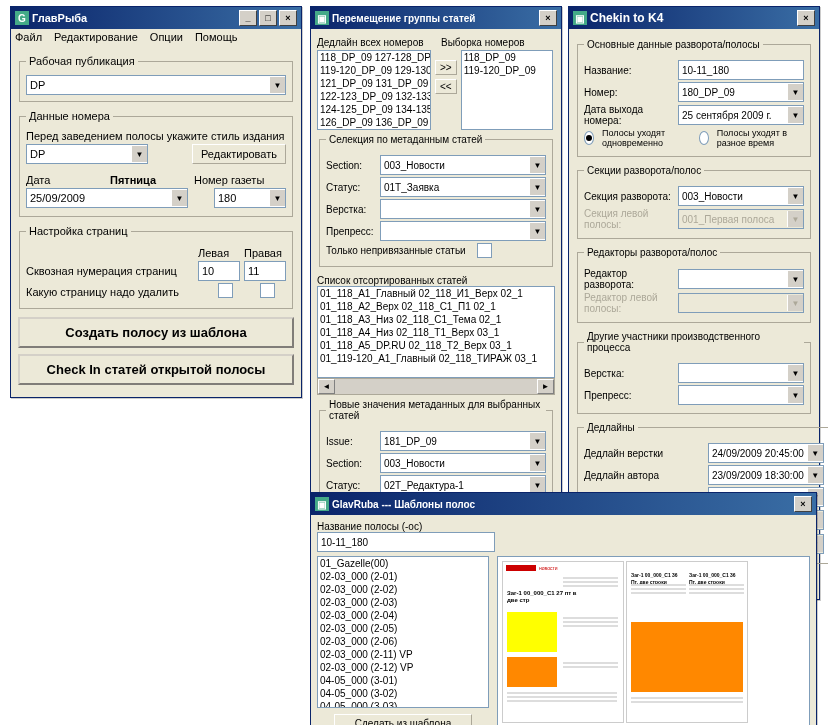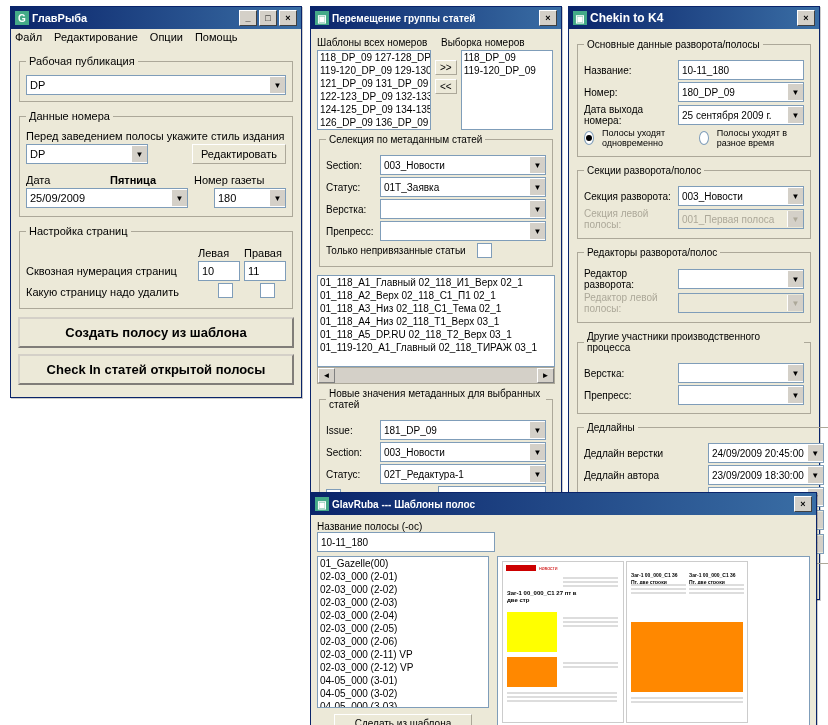--- a/index.html
+++ b/index.html
@@ -118,21 +118,21 @@
 
 <div class="window" style="left:310px;top:6px;width:250px">
   <div class="titlebar">
     <div class="icon">▣</div>
     <span style="font-size:10px">Перемещение группы статей</span>
     <div class="spacer"></div>
     <div class="sysbtn">×</div>
   </div>
   <div class="body" style="font-size:10px">
     <div class="row">
-        <span style="width:120px">Шаблоны всех номеров</span>
+        <span style="width:120px">Дедлайн всех номеров</span>
         <span>Выборка номеров</span>
       </div>
     <div class="row" style="align-items:flex-start">
       <div class="listbox" style="width:112px;height:78px">
         <div class="item">118_DP_09       127-128_DP_09</div>
           <div class="item">119-120_DP_09  129-130_DP_09</div>
           <div class="item">121_DP_09       131_DP_09</div>
           <div class="item">122-123_DP_09  132-133_DP_09</div>
           <div class="item">124-125_DP_09  134-135_DP_09</div>
           <div class="item">126_DP_09       136_DP_09</div>
@@ -171,20 +171,21 @@
         </div>
       <div class="row">
           <span class="lbl" style="width:50px">Препресс:</span>
           <div class="dropdown" style="flex:1">
             <div class="val"></div>
             <div class="arrow">▼</div>
           </div>
         </div>
       <div class="row"><span>Только непривязанные статьи</span>&nbsp;<span class="check"></span></div>
     </fieldset>
+    <div>Список отсортированных статей</div>
     <div class="listbox" style="height:90px">
       <div class="item">01_118_А1_Главный      02_118_И1_Верх         02_1</div>
         <div class="item">01_118_А2_Верх           02_118_С1_П1            02_1</div>
         <div class="item">01_118_А3_Низ             02_118_С1_Тема         02_1</div>
         <div class="item">01_118_А4_Низ             02_118_Т1_Верх          03_1</div>
         <div class="item">01_118_А5_DP.RU          02_118_Т2_Верх          03_1</div>
         <div class="item">01_119-120_А1_Главный 02_118_ТИРАЖ           03_1</div>
     </div>
     <div class="scroll-h">
         <div class="sbtn">◄</div>

